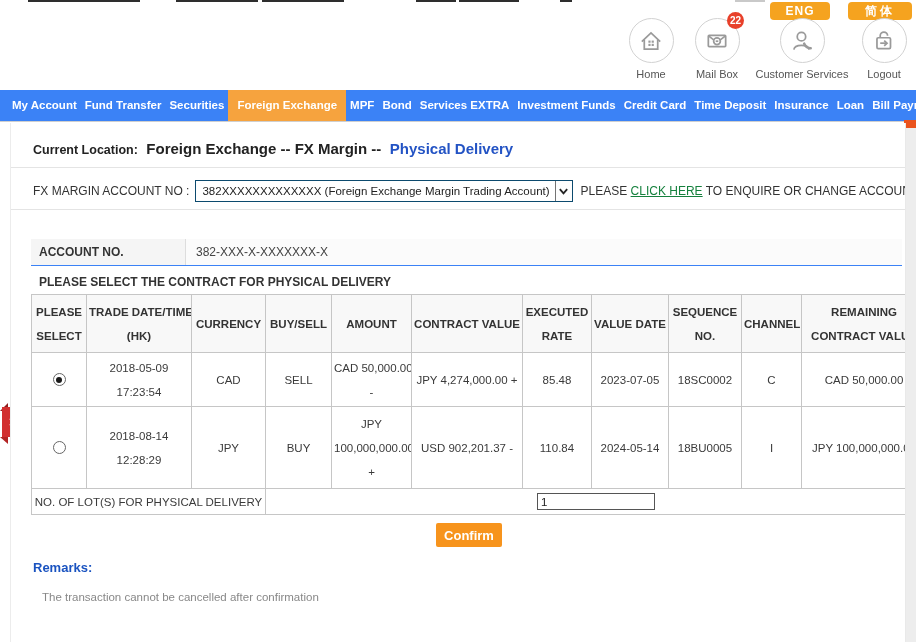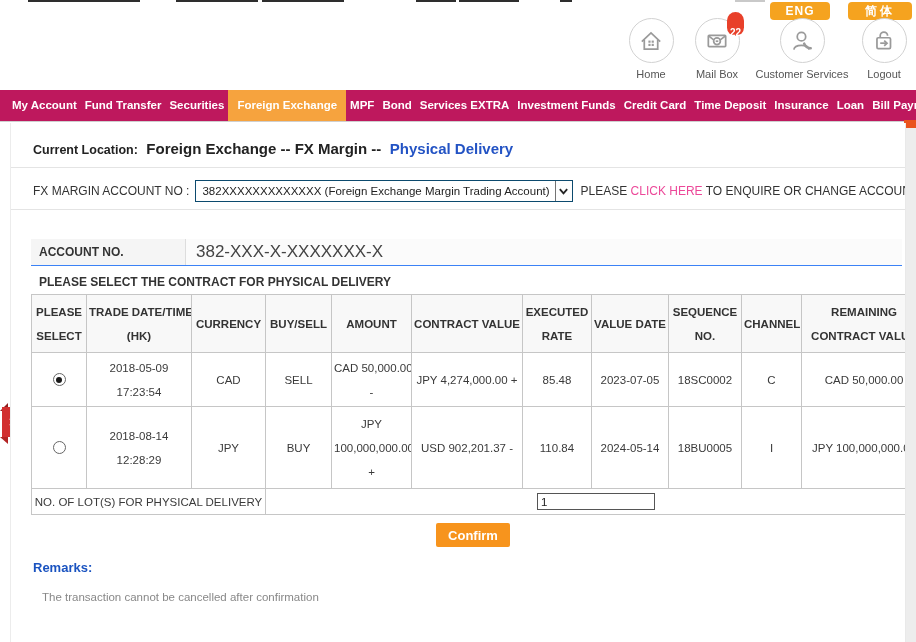--- a/index.html
+++ b/index.html
@@ -30,27 +30,27 @@
   .w66{width:66px;} .w104{width:104px;} .w72{width:72px;} .w60{width:60px;text-align:center;}
   .icon-circle {
     width:45px; height:45px; border:1.5px solid #d2d2d2; border-radius:50%;
     display:flex; align-items:center; justify-content:center; background:#fff;
   }
   .icon-circle svg { stroke:#9a9a9a; fill:none; stroke-width:1.6; }
   .icon-label { margin-top:5px; font-size:11px; color:#555; white-space:nowrap; }
   .badge {
     position:absolute; top:-6px; right:6px; min-width:17px; height:17px;
     background:#e8402a; color:#fff; border-radius:9px; font-size:10px;
-    font-weight:bold; line-height:17px; text-align:center; padding:12px 2px;
+    font-weight:bold; line-height:17px; text-align:center; padding:0 2px;
   }
 
   
   .nav {
     position:absolute; top:90px; left:0; width:916px; height:31px;
-    background:#be185d; display:flex; justify-content:space-between;
+    background:#3b82f6; display:flex; justify-content:space-between;
     padding:0 8px; overflow:hidden;
   }
   .nav-item {
     color:#fff; font-size:11.5px; font-weight:bold; line-height:31px;
     padding:0 4px; white-space:nowrap; cursor:pointer; text-decoration:none;
   }
   .nav-item.active { background:#f6a33e; padding:0 9px; }
   .nav-underline { position:absolute; top:121px; left:0; width:916px; height:1px; background:#cfcfcf; }
 
   
@@ -82,31 +82,31 @@
 
   .account-row { position:absolute; left:22px; top:50px; height:36px; display:flex; align-items:center; white-space:nowrap; }
   .acct-label { font-size:12px; color:#333; margin-right:6px; }
   .select-box {
     display:inline-flex; align-items:stretch; border:1px solid #0c4a6e;
     height:22px; background:#fff; cursor:pointer; margin-right:8px;
   }
   .select-text { font-size:11.5px; color:#222; line-height:20px; padding:0 5px 0 6px; }
   .select-arrow { width:17px; border-left:1px solid #737373; background:#fdfdfd; display:flex; align-items:center; justify-content:center; }
   .acct-note { font-size:12px; color:#333; }
-  .acct-link { color:#ec4899; cursor:pointer; }
+  .acct-link { color:#15803d; text-decoration:underline; cursor:pointer; }
   .account-divider { position:absolute; left:0; top:86px; width:100%; height:1px; background:#e4e4e4; }
 
   .cd-bar {
     position:absolute; left:20px; top:91px; width:871px; height:25px;
     background:#3b84e6; color:#fff; font-size:12px; font-weight:bold;
     line-height:25px; padding-left:8px;
   }
   .acct-no-row { position:absolute; left:20px; top:116px; width:871px; height:27px; display:flex; border-bottom:1px solid #3b82f6; }
   .acct-no-label { width:155px; background:#f5f5f5; border-right:1px solid #ddd; font-size:12px; font-weight:bold; color:#333; line-height:26px; padding-left:8px; }
-  .acct-no-value { flex:1; background:#fbfbfb; font-size:17px; color:#444; line-height:26px; padding-left:10px; }
+  .acct-no-value { flex:1; background:#fbfbfb; font-size:12px; color:#444; line-height:26px; padding-left:10px; }
 
   .prompt { position:absolute; left:28px; top:148px; font-size:12px; font-weight:bold; color:#333; line-height:22px; }
 
   
   table.contracts { position:absolute; left:20px; top:171px; width:895px; border-collapse:collapse; table-layout:fixed; }
   table.contracts th, table.contracts td {
     border:1px solid #c6c6c6; text-align:center; vertical-align:middle;
     font-size:11.5px; color:#3a3a3a; padding:0 2px; overflow:hidden;
   }
   table.contracts th { background:#f8f8f8; font-weight:bold; color:#333; }
@@ -116,21 +116,21 @@
   .c5{width:111px;} .c6{width:69px;} .c7{width:77px;} .c8{width:73px;} .c9{width:60px;} .c10{width:125px;}
 
   .radio { display:inline-block; width:13px; height:13px; border:1px solid #666; border-radius:50%; position:relative; background:#fff; cursor:pointer; vertical-align:middle; }
   .radio.checked::after { content:''; position:absolute; left:2.5px; top:2.5px; width:6px; height:6px; background:#1a1a1a; border-radius:50%; }
 
   td.lot-label { text-align:left; padding-left:8px; font-size:11.5px; color:#333; background:#fff; white-space:nowrap; }
   td.lot-field { text-align:left; padding-left:8px; background:#fff; }
   .lot-input { width:118px; height:17px; border:1px solid #555; font-size:11.5px; color:#222; padding:0 3px; font-family:"Liberation Sans", sans-serif; }
 
   .confirm-btn {
-    position:absolute; left:425px; top:400px; width:74px; height:24px;
+    position:absolute; left:425px; top:400px; width:66px; height:24px;
     background:#f7941d; border:none; border-radius:2px; color:#fff;
     font-size:13px; font-weight:bold; cursor:pointer; font-family:"Liberation Sans", sans-serif;
   }
 
   .remarks-title { position:absolute; left:22px; top:437px; font-size:13px; font-weight:bold; color:#1a53c0; }
   .remarks-text { position:absolute; left:31px; top:468px; font-size:11.5px; color:#888; }
 </style>
 </head>
 <body>
 

